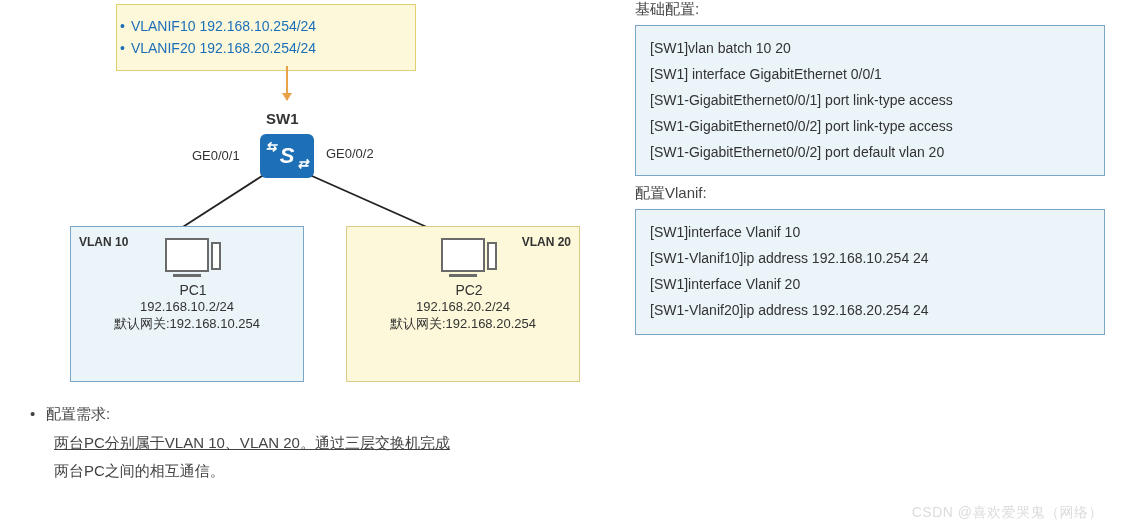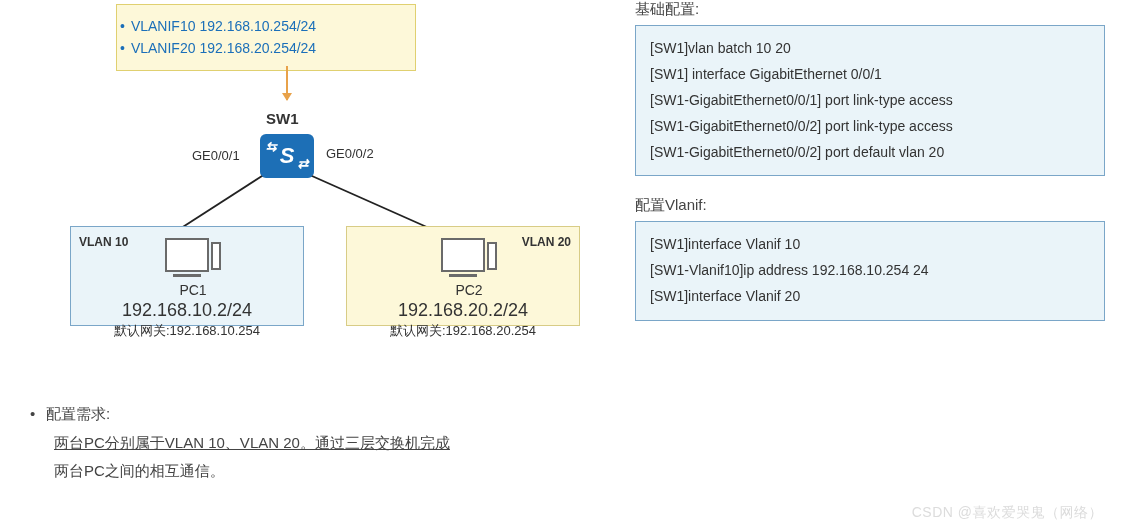--- a/index.html
+++ b/index.html
@@ -99,21 +99,21 @@
     svg.lines {
       position: absolute;
       left: 0; top: 0;
       pointer-events: none;
     }
 
     .pc-box {
       position: absolute;
       top: 226px;
       width: 234px;
-      height: 100px;
+      height: 156px;
       border: 1px solid #7aa6c8;
       text-align: center;
       padding-top: 5px;
     }
     .pc1 { left: 70px; background: #eaf4f9; }
     .pc2 { left: 346px; background: #fdf8d9; border-color: #d8cc86; }
     .vlan-label {
       position: absolute;
       left: 8px;
       top: 8px;
@@ -141,21 +141,21 @@
       border: 2px solid #6a6a6a;
       background: #fff;
     }
     .pc-stand {
       width: 28px;
       height: 3px;
       background: #6a6a6a;
       margin: 2px auto 4px;
     }
     .pc-name { font-size: 14px; line-height: 1.3; padding-left: 12px; }
-    .pc-ip { font-size: 18px; line-height: 1.3; }
+    .pc-ip { font-size: 13px; line-height: 1.3; }
     .pc-gw { font-size: 13px; line-height: 1.3; }
 
     .req {
       position: absolute;
       left: 30px;
       top: 400px;
       width: 560px;
       font-size: 15px;
       line-height: 1.9;
       color: #444;
@@ -168,21 +168,21 @@
       color: #444;
     }
     .code-box {
       border: 1px solid #7aa6c8;
       background: #eaf4f9;
       padding: 10px 14px;
       font-size: 14px;
       line-height: 1.85;
       color: #333;
       width: 470px;
-      margin-bottom: 20px;
+      margin-bottom: 8px;
     }
     .code-box div { white-space: nowrap; }
 
     .watermark {
       position: absolute;
       right: 20px;
       bottom: 4px;
       color: #dcdcdc;
       font-size: 14px;
       letter-spacing: 0.5px;
@@ -256,19 +256,20 @@
       <div>[SW1-GigabitEthernet0/0/1] port link-type access</div>
       <div>[SW1-GigabitEthernet0/0/2] port link-type access</div>
       <div>[SW1-GigabitEthernet0/0/2] port default vlan 20</div>
     </div>
 
     <div class="section-title">配置Vlanif:</div>
     <div class="code-box">
       <div>[SW1]interface Vlanif 10</div>
       <div>[SW1-Vlanif10]ip address 192.168.10.254 24</div>
       <div>[SW1]interface Vlanif 20</div>
+      <div>[SW1-Vlanif20]ip address 192.168.20.254 24</div>
     </div>
 
   </div>
 
   <div class="watermark">CSDN @喜欢爱哭鬼（网络）</div>
 
 </div>
 
 </body></html>

